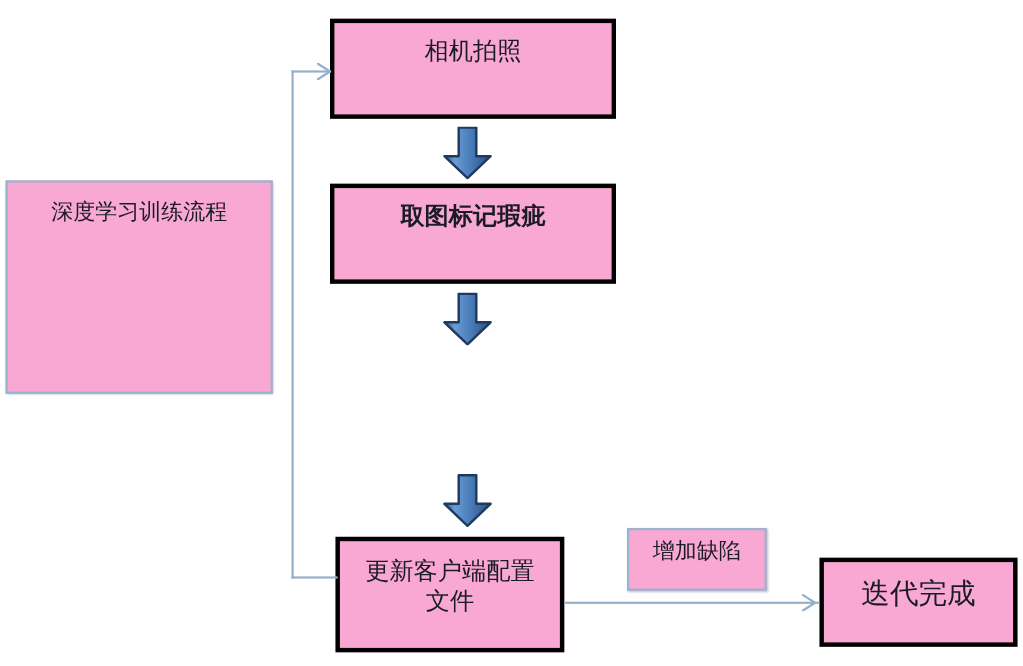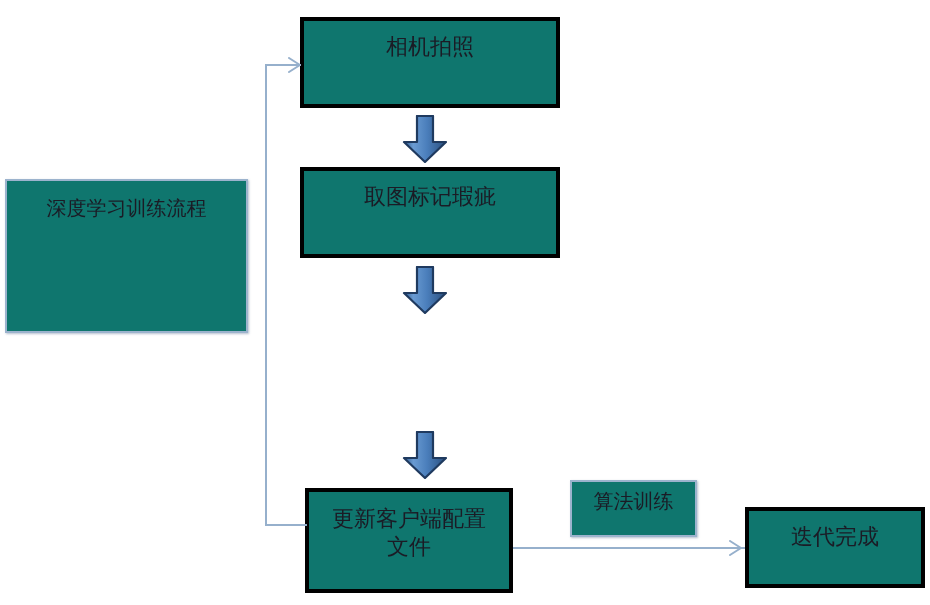--- a/index.html
+++ b/index.html
@@ -13,21 +13,21 @@
     height: 605px;
     background: #ffffff;
     overflow: hidden;
     font-family: "Liberation Serif", "DejaVu Serif", serif;
   }
 
   
   .node {
     position: absolute;
     box-sizing: border-box;
-    background: #0f766e;
+    background: #f9a8d4;
     padding-left: 10px;
   }
   .node-thick {
     border: 4px solid #000000;
   }
   .node-thin {
     border: 2px solid #9cb3cd;
     box-shadow: 1px 1px 2px rgba(120,140,165,0.55);
   }
   .node-label {
@@ -36,32 +36,32 @@
     right: 0;
     text-align: center;
     color: #1b1b25;
     font-family: "Liberation Serif", "DejaVu Serif", serif;
     line-height: 1.28;
     white-space: pre-line;
   }
 
   
   #box-camera        { left: 300px; top: 17px;  width: 260px; height: 91px; }
-  #box-mark          { left: 300px; top: 167px; width: 260px; height: 91px; }
+  #box-mark          { left: 300px; top: 167px; width: 260px; height: 91px; font-weight: bold; }
   #box-train         { left: 300px; top: 320px; width: 260px; height: 95px; }
   #box-config        { left: 305px; top: 488px; width: 208px; height: 105px; }
   #box-done          { left: 745px; top: 507px; width: 180px; height: 81px; }
   #box-expect        { left: 570px; top: 480px; width: 127px; height: 57px; }
-  #box-annotation    { left: 5px;   top: 179px; width: 243px; height: 154px; }
+  #box-annotation    { left: 5px;   top: 164px; width: 243px; height: 194px; }
 
   #box-camera .node-label  { top: 12px;  font-size: 22px; }
   #box-mark .node-label    { top: 12px;  font-size: 22px; }
   #box-train .node-label   { top: 14px;  font-size: 22px; }
   #box-config .node-label  { top: 13px;  font-size: 22px; }
-  #box-done .node-label    { top: 12px;  font-size: 22px; }
+  #box-done .node-label    { top: 12px;  font-size: 26px; }
   #box-expect .node-label  { top: 7px;   font-size: 20px; }
 
   .annotation-line {
     position: absolute;
     left: 0;
     right: 0;
     text-align: center;
     color: #1b1b25;
     font-size: 20px;
     line-height: 1.3;
@@ -120,21 +120,21 @@
     <div class="node-label">取图标记瑕疵</div>
   </div>
 
 
   <div class="node node-thick" id="box-config">
     <div class="node-label">更新客户端配置
 文件</div>
   </div>
 
   <div class="node node-thin" id="box-expect">
-    <div class="node-label">算法训练</div>
+    <div class="node-label">增加缺陷</div>
   </div>
 
   <div class="node node-thick" id="box-done">
     <div class="node-label">迭代完成</div>
   </div>
 
   <svg class="block-arrow" id="arrow-1" viewBox="0 0 46 48">
     <defs>
       <linearGradient id="ag1" x1="0" y1="0" x2="1" y2="0">
         <stop offset="0%" stop-color="#2f5party"></stop>

